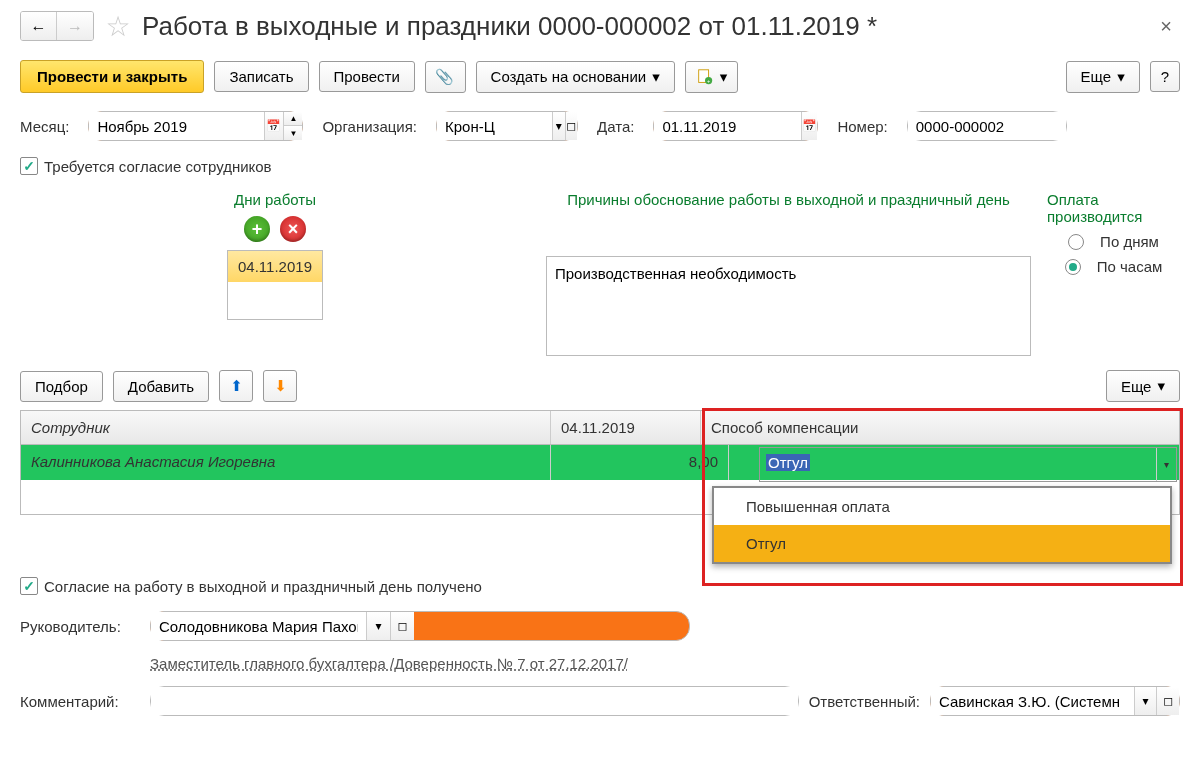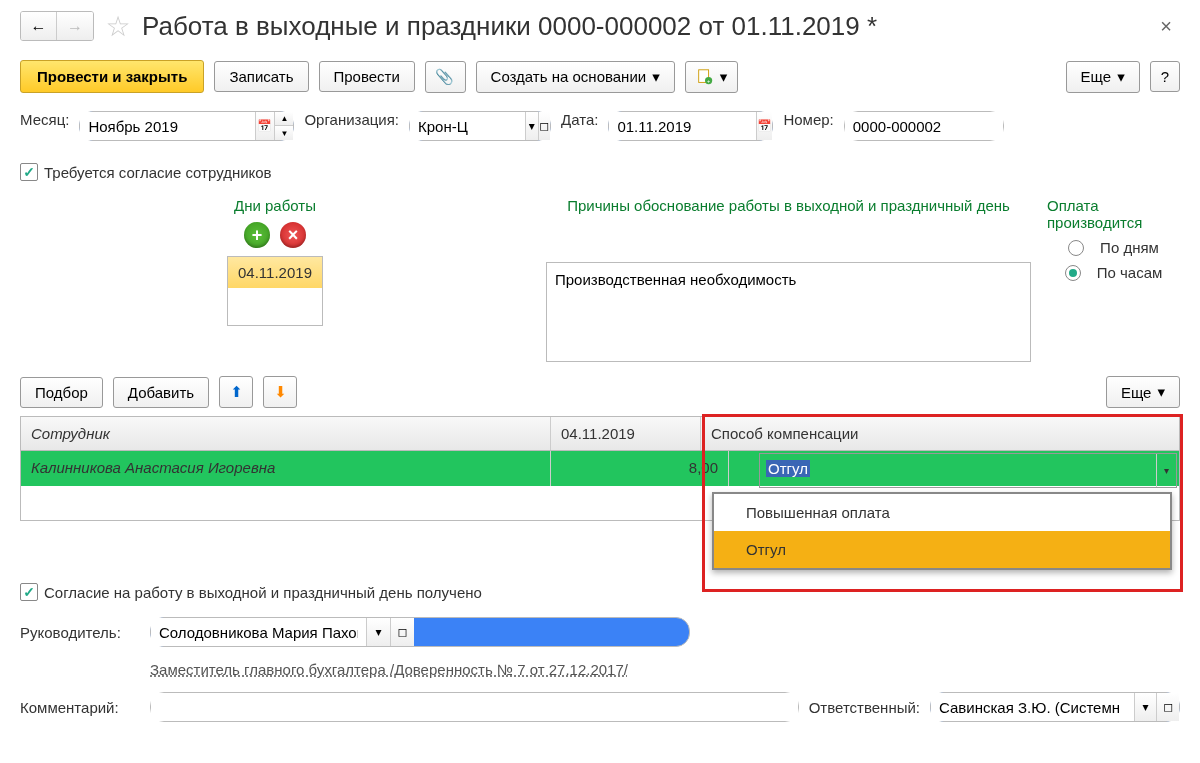--- a/index.html
+++ b/index.html
@@ -13,23 +13,23 @@
     .star { width: 32px; height: 32px; display: flex; align-items: center; justify-content: center; color: #ccc; font-size: 28px; cursor: pointer; }
     .title { font-size: 26px; font-weight: 400; }
     .close-x { margin-left: auto; font-size: 20px; color: #666; cursor: pointer; padding: 4px 8px; }
     
     .toolbar { display: flex; align-items: center; gap: 10px; margin-bottom: 18px; }
     .btn { padding: 6px 14px; border: 1px solid #999; background: linear-gradient(#fff,#f0f0f0); cursor: pointer; font-size: 15px; border-radius: 3px; display: inline-flex; align-items: center; gap: 6px; }
     .btn-primary { background: linear-gradient(#ffe66d,#ffca28); border-color: #c9a227; font-weight: bold; padding: 7px 16px; }
     .btn-icon { padding: 6px 10px; }
     .spacer { flex: 1; }
     
-    .form-row { display: flex; align-items: flex-start; gap: 10px; margin-bottom: 22px; flex-wrap: wrap; }
+    .form-row { display: flex; align-items: center; gap: 19px; margin-bottom: 16px; flex-wrap: wrap; }
     .label { font-size: 15px; }
-    .input-group { display: flex; align-items: stretch; border: 1px solid #bbb; border-radius: 14px; height: 30px; background: #3b82f6; }
+    .input-group { display: flex; align-items: stretch; border: 1px solid #bbb; border-radius: 14px; height: 30px; background: #f97316; }
     .input-text { border: none; padding: 0 8px; outline: none; font-size: 15px; min-width: 60px; }
     .input-btn { width: 24px; border: none; border-left: 1px solid #ccc; background: linear-gradient(#fff,#eee); cursor: pointer; display: flex; align-items: center; justify-content: center; font-size: 12px; }
     .input-stepper { display: flex; flex-direction: column; border-left: 1px solid #ccc; }
     .step { width: 18px; height: 15px; border: none; background: linear-gradient(#fff,#eee); cursor: pointer; font-size: 8px; display:flex;align-items:center;justify-content:center; }
     .step:first-child { border-bottom: 1px solid #ccc; }
     
     .checkbox-row { display: flex; align-items: center; gap: 6px; margin-bottom: 16px; }
     .chk { width: 18px; height: 18px; border: 1px solid #888; display: flex; align-items: center; justify-content: center; color: #2a8; font-weight: bold; cursor: pointer; border-radius: 2px; }
     
     .three-col { display: flex; gap: 16px; margin-bottom: 14px; align-items: flex-start; }

